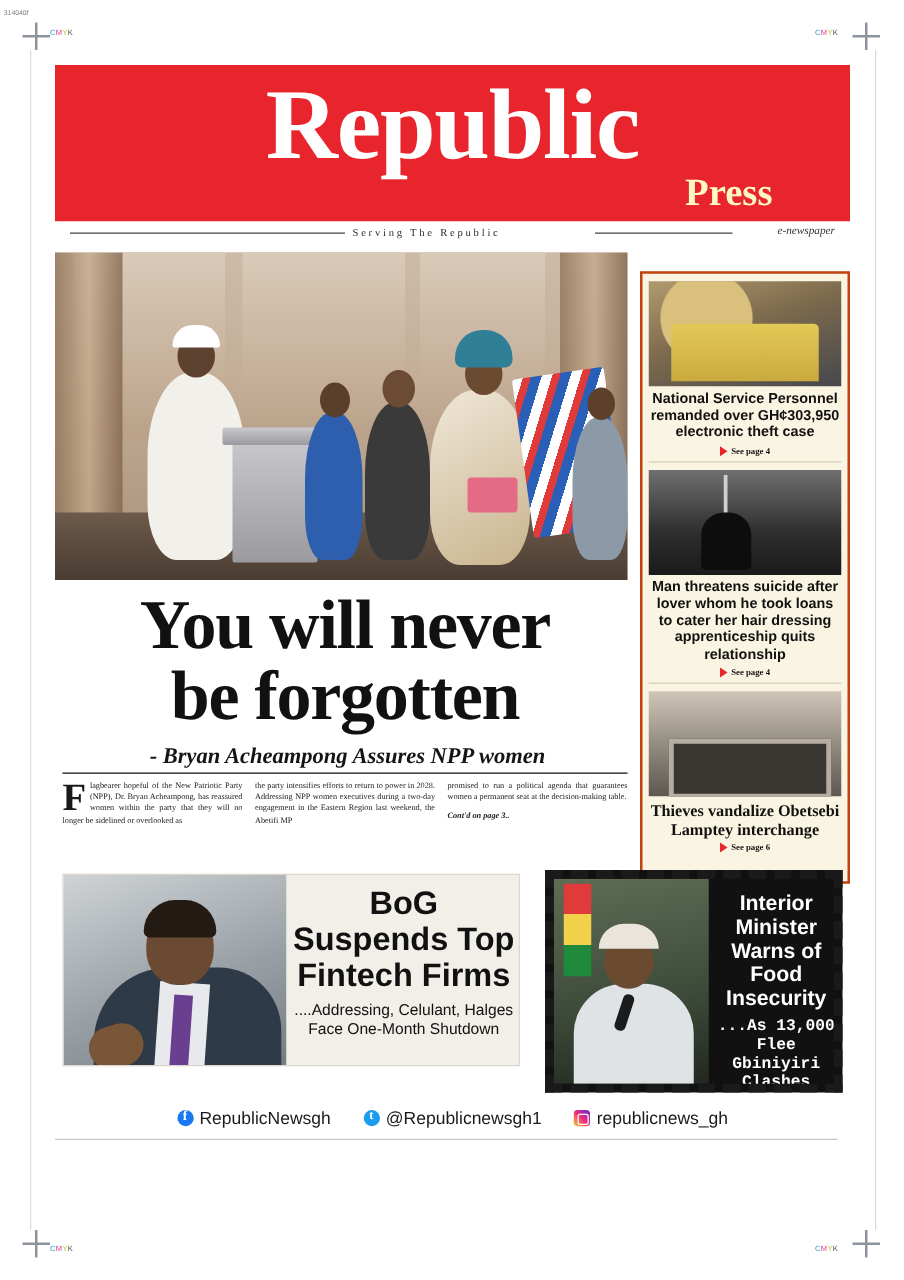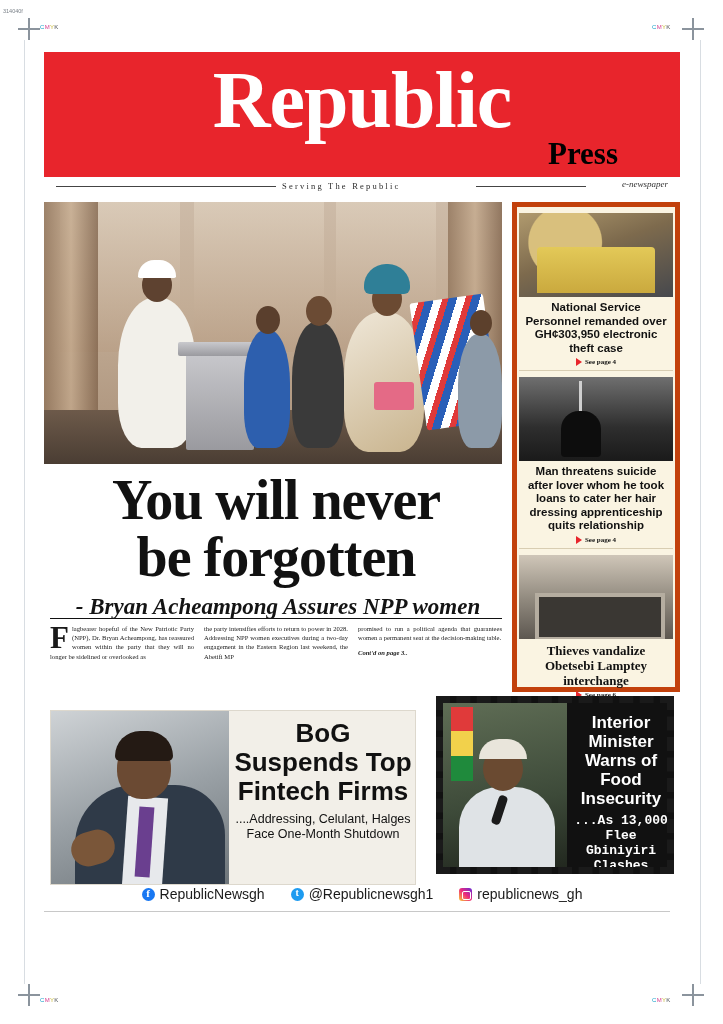--- a/index.html
+++ b/index.html
@@ -91,21 +91,21 @@
     font-family: "Liberation Serif", serif;
     font-weight: bold;
     font-size: 80px;
     line-height: 84px;
     letter-spacing: -1px;
   }
   .masthead-sub {
     position: absolute;
     right: 62px;
     top: 86px;
-    color: #000000;
+    color: #fef9c3;
     font-family: "Liberation Serif", serif;
     font-weight: bold;
     font-size: 31px;
     line-height: 32px;
   }
 
   .tagline-row {
     position: relative;
     height: 22px;
     width: 636px;
@@ -269,21 +269,21 @@
     text-align: center;
   }
   .kicker {
     position: absolute;
     left: 10px; top: 392px;
     width: 448px;
     text-align: center;
     font-family: "Liberation Serif", serif;
     font-style: italic;
     font-weight: bold;
-    font-size: 23px;
+    font-size: 18px;
     color: #141414;
   }
   .rule-thin {
     position: absolute;
     left: 6px; top: 416px;
     width: 452px; height: 1px;
     background: #111;
   }
 
   
@@ -315,25 +315,25 @@
     font-style: italic;
     font-weight: bold;
     font-size: 6.6px;
     margin-top: 6px;
     display: block;
   }
 
   
   .right-rail {
     position: absolute;
-    right: 0; top: 3px;
+    right: 0; top: 18px;
     width: 168px;
     height: 490px;
     background: #faf4e2;
-    border: 5px solid #c2410c;
+    border: 2px solid #c2410c;
     box-sizing: border-box;
   }
   .rail-item { position: relative; }
   .rail-photo {
     position: relative;
     width: 154px;
     height: 84px;
     margin: 6px auto 4px auto;
     overflow: hidden;
     background: #7a6a5c;
@@ -413,23 +413,23 @@
 
   
   .bottom {
     position: absolute;
     left: 0; top: 497px;
     width: 636px;
     height: 182px;
   }
   .bog {
     position: absolute;
-    left: 6px; top: 14px;
+    left: 6px; top: 3px;
     width: 366px;
-    height: 175px;
+    height: 154px;
     background: #f2efe8;
     border: 1px solid #ddd8cd;
     box-sizing: border-box;
     overflow: hidden;
     padding-left: 32px;
   }
   .bog-photo {
     position: absolute;
     left: 0; top: 0;
     width: 178px; height: 176px;

